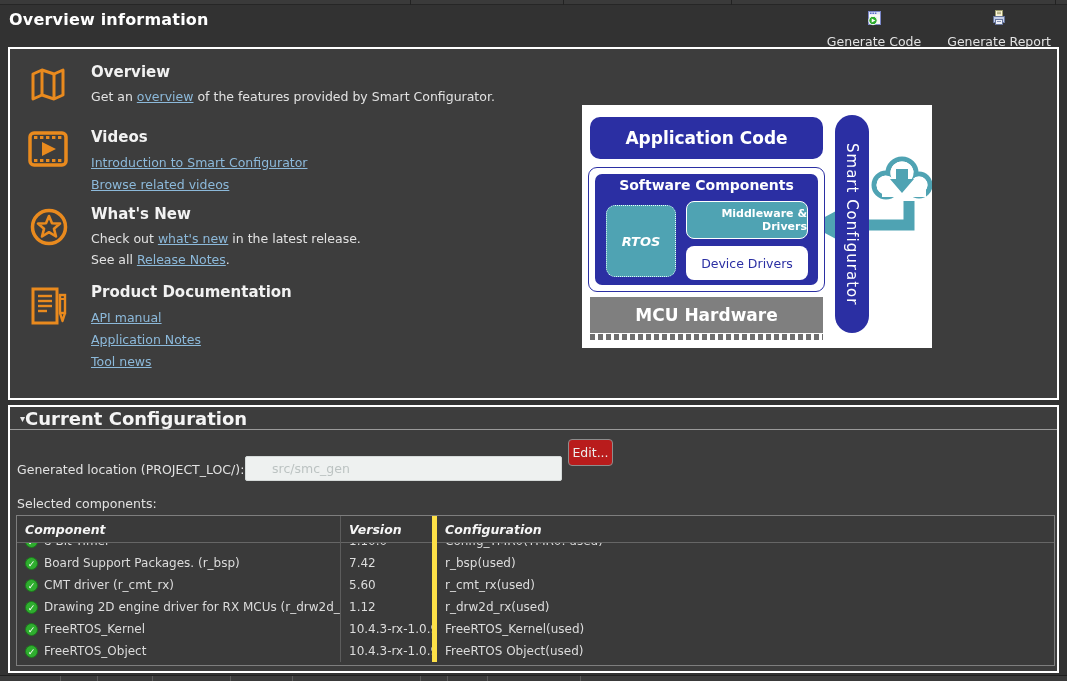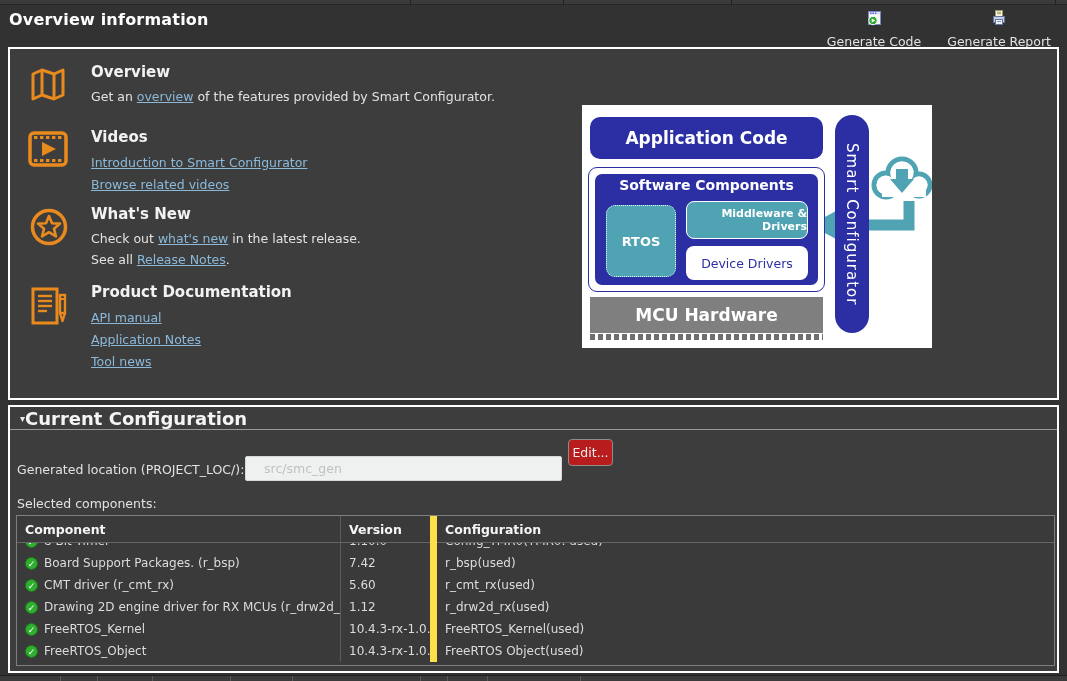--- a/index.html
+++ b/index.html
@@ -35,46 +35,46 @@
   .link-list a { display:inline-block; }
   .link-list div { line-height:21px; }
 
   
   .diagram { position:absolute; left:526px; top:56px; width:350px; height:243px; background:#ffffff;margin-left:46px; }
   .dg-blue { background:#2b2fa3; color:#fff; }
   .dg-app { position:absolute; left:8px; top:12px; width:233px; height:42px; border-radius:10px; display:flex; align-items:center; justify-content:center; font-size:17px; font-weight:bold; }
   .dg-outer { position:absolute; left:6px; top:62px; width:237px; height:125px; border:1px solid #2b2fa3; border-radius:9px; background:#fff; }
   .dg-sc { position:absolute; left:6px; top:6px; width:223px; height:111px; background:#2b2fa3; border-radius:7px; }
   .dg-sc-title { position:absolute; left:0; top:3px; width:100%; text-align:center; color:#fff; font-weight:bold; font-size:14px; }
-  .dg-rtos { position:absolute; left:11px; top:31px; width:70px; height:72px; background:#4fa3b3; border:1px dotted #e8ffff; border-radius:9px; display:flex; align-items:center; justify-content:center; color:#fff; font-weight:bold; font-size:13px; }
+  .dg-rtos { position:absolute; left:11px; top:31px; width:70px; height:72px; background:#4fa3b3; border:1px dotted #e8ffff; border-radius:9px; display:flex; align-items:center; justify-content:center; color:#fff; font-weight:bold; font-size:13px;font-style:italic; }
   .dg-mid { position:absolute; left:91px; top:27px; width:122px; height:38px; background:#4fa3b3; border:1px solid #fff; border-radius:8px; display:flex; align-items:center; justify-content:center; text-align:right; color:#fff; font-weight:bold; font-size:11px; line-height:13px; }
   .dg-dev { position:absolute; left:91px; top:72px; width:122px; height:34px; background:#fff; border-radius:8px; display:flex; align-items:center; justify-content:center; color:#2b2fa3; font-size:12.5px; }
   .dg-mcu { position:absolute; left:8px; top:192px; width:233px; height:36px; background:#7f7f7f; display:flex; align-items:center; justify-content:center; color:#fff; font-weight:bold; font-size:17px; }
   .dg-teeth { position:absolute; left:8px; top:229px; width:233px; height:6px;
     background:repeating-linear-gradient(90deg,#6e6e6e 0 5px,#ffffff 5px 8px); }
   .dg-pill { position:absolute; left:253px; top:10px; width:34px; height:218px; background:#2b2fa3; border-radius:17px; display:flex; align-items:center; justify-content:center; }
   .dg-pill span { writing-mode:vertical-rl; color:#fff; font-size:15px; letter-spacing:1px; }
   .dg-svg { position:absolute; left:0; top:0; }
 
   
   .cfg-header { position:absolute; left:0; top:0; width:100%; height:23px; border-bottom:1px solid #9a9a9a; display:flex; align-items:center; cursor:pointer; }
   .cfg-caret { margin-left:10px; font-size:10px; color:#e8e8e8; }
   .cfg-title { margin-left:0; font-size:18px; font-weight:bold; color:#f4f4f4; }
   .cfg-line { position:absolute; left:7px; font-size:12.5px; color:#e2e2e2; }
-  .genloc-input { position:absolute; left:235px; top:49px; width:317px; height:25px; background:#eef1f0; border:1px solid #d5dad9; border-radius:2px; color:#bcc3c2; font-size:12.5px; padding:0 18px; font-family:"DejaVu Sans",sans-serif; }
+  .genloc-input { position:absolute; left:235px; top:49px; width:317px; height:25px; background:#eef1f0; border:1px solid #d5dad9; border-radius:2px; color:#bcc3c2; font-size:12.5px; padding:0 26px; font-family:"DejaVu Sans",sans-serif; }
   .edit-btn { position:absolute; left:558px; top:32px; width:45px; height:27px; background:#b91c1c; border:1px solid #8d8d8d; border-radius:4px; color:#ececec; font-size:12.5px; font-family:"DejaVu Sans",sans-serif; cursor:pointer; }
 
   
   .comp-table { position:absolute; left:6px; top:108px; width:1039px; height:151px; background:#3a3a3a; border:1px solid #7e7e7e; overflow:hidden; }
   .thead { display:flex; height:27px; align-items:center; border-bottom:1px solid #666; font-weight:bold; font-size:12.5px; color:#f5f5f5; }
   .cell { padding:0 8px; white-space:nowrap; overflow:hidden; }
   .c-comp { width:324px; border-right:1px solid #5c5c5c; display:flex; align-items:center; gap:6px; }
-  .c-ver  { width:96px;  border-right:7px solid #fde047; }
+  .c-ver  { width:96px;  border-right:5px solid #fde047; }
   .c-cfg  { flex:1; }
-  .thead .c-comp, .thead .c-ver, .thead .c-cfg { height:27px; display:flex; align-items:center; }
+  .thead .c-comp, .thead .c-ver, .thead .c-cfg { height:27px; display:flex; align-items:center;font-style:italic; }
   .trow { display:flex; height:22px; align-items:center; font-size:12px; color:#dcdcdc; }
   .trow .c-comp, .trow .c-ver, .trow .c-cfg { height:22px; display:flex; align-items:center; }
   .trow.clipped { height:9px; overflow:hidden; }
   .trow.clipped .c-comp, .trow.clipped .c-ver, .trow.clipped .c-cfg { margin-top:-13px; }
   .chk { flex:0 0 13px; width:13px; height:13px; border-radius:50%; background:#2fae2f; border:1px solid #1c7a1c; color:#fff; font-size:9px; line-height:12px; text-align:center; font-weight:bold; }
 
   
   .bottom-strip { position:absolute; left:0; top:675px; width:1067px; height:6px; background:#3a3a3a; border-top:1px solid #1f1f1f; }
   .bottom-strip .bdiv { position:absolute; top:0; width:1px; height:6px; background:#585858; }
 </style>

